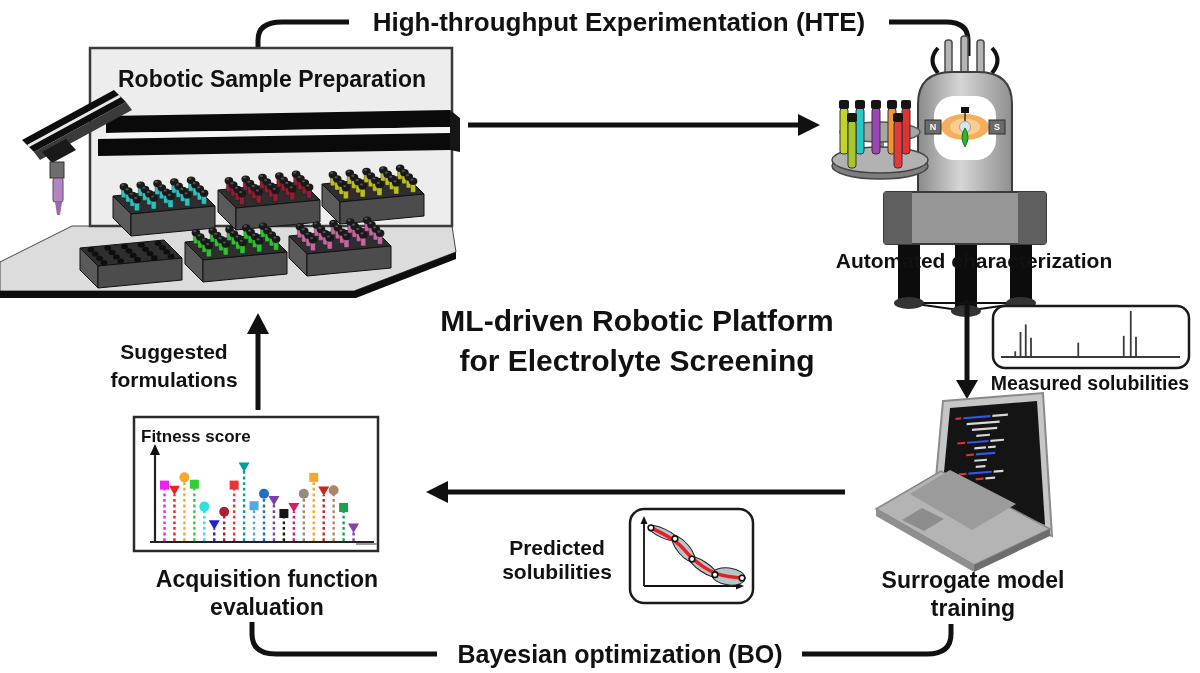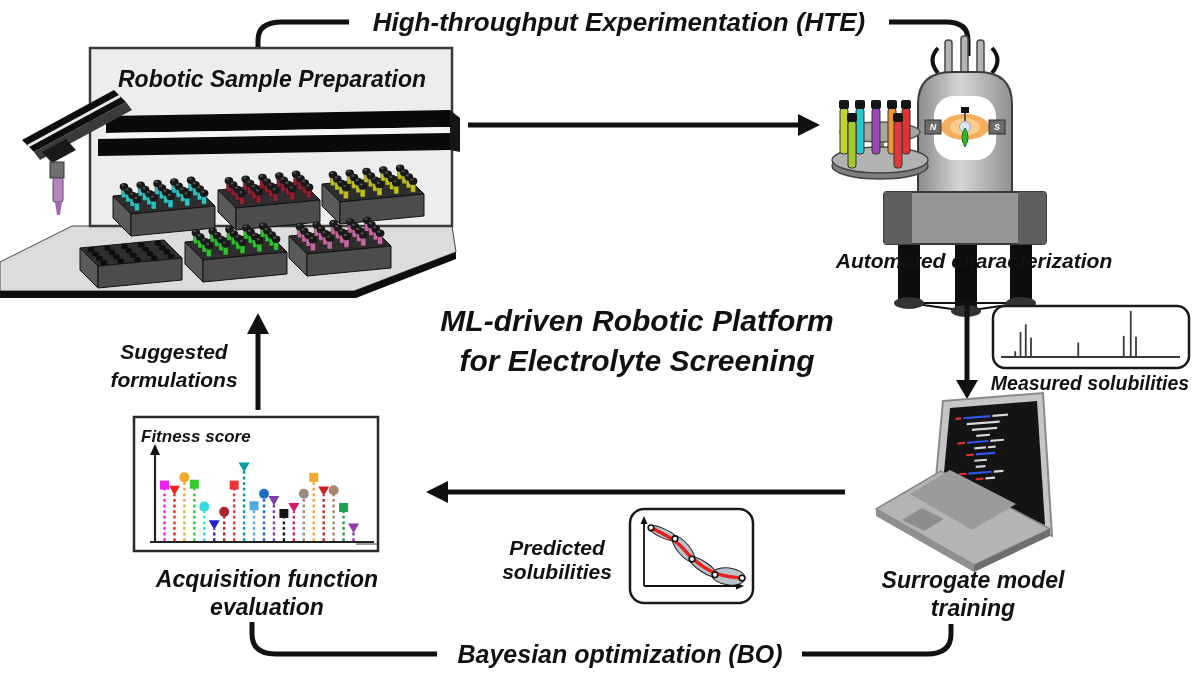--- a/index.html
+++ b/index.html
@@ -1,16 +1,16 @@
 <!DOCTYPE html>
 <html><head>
 <meta charset="utf-8">
 <style>
   html,body{margin:0;padding:0;background:#ffffff;}
-  .canvas{position:relative;width:1200px;height:673px;background:#ffffff;overflow:hidden;font-style:italic;}
+  .canvas{position:relative;width:1200px;height:673px;background:#ffffff;overflow:hidden;}
   .canvas svg{position:absolute;left:0;top:0;}
   text{font-family:"Liberation Sans",sans-serif;font-weight:700;fill:#111111;text-anchor:middle;}
   .ts{text-anchor:start;}
   .tw{fill:#ffffff;}
   .wire{fill:none;stroke:#111111;stroke-width:5;stroke-linecap:butt;}
   .arrow{stroke:#111111;stroke-width:5;}
   .head{fill:#111111;stroke:none;}
   .axis{stroke:#222222;stroke-width:2.2;}
 </style>
 </head>

